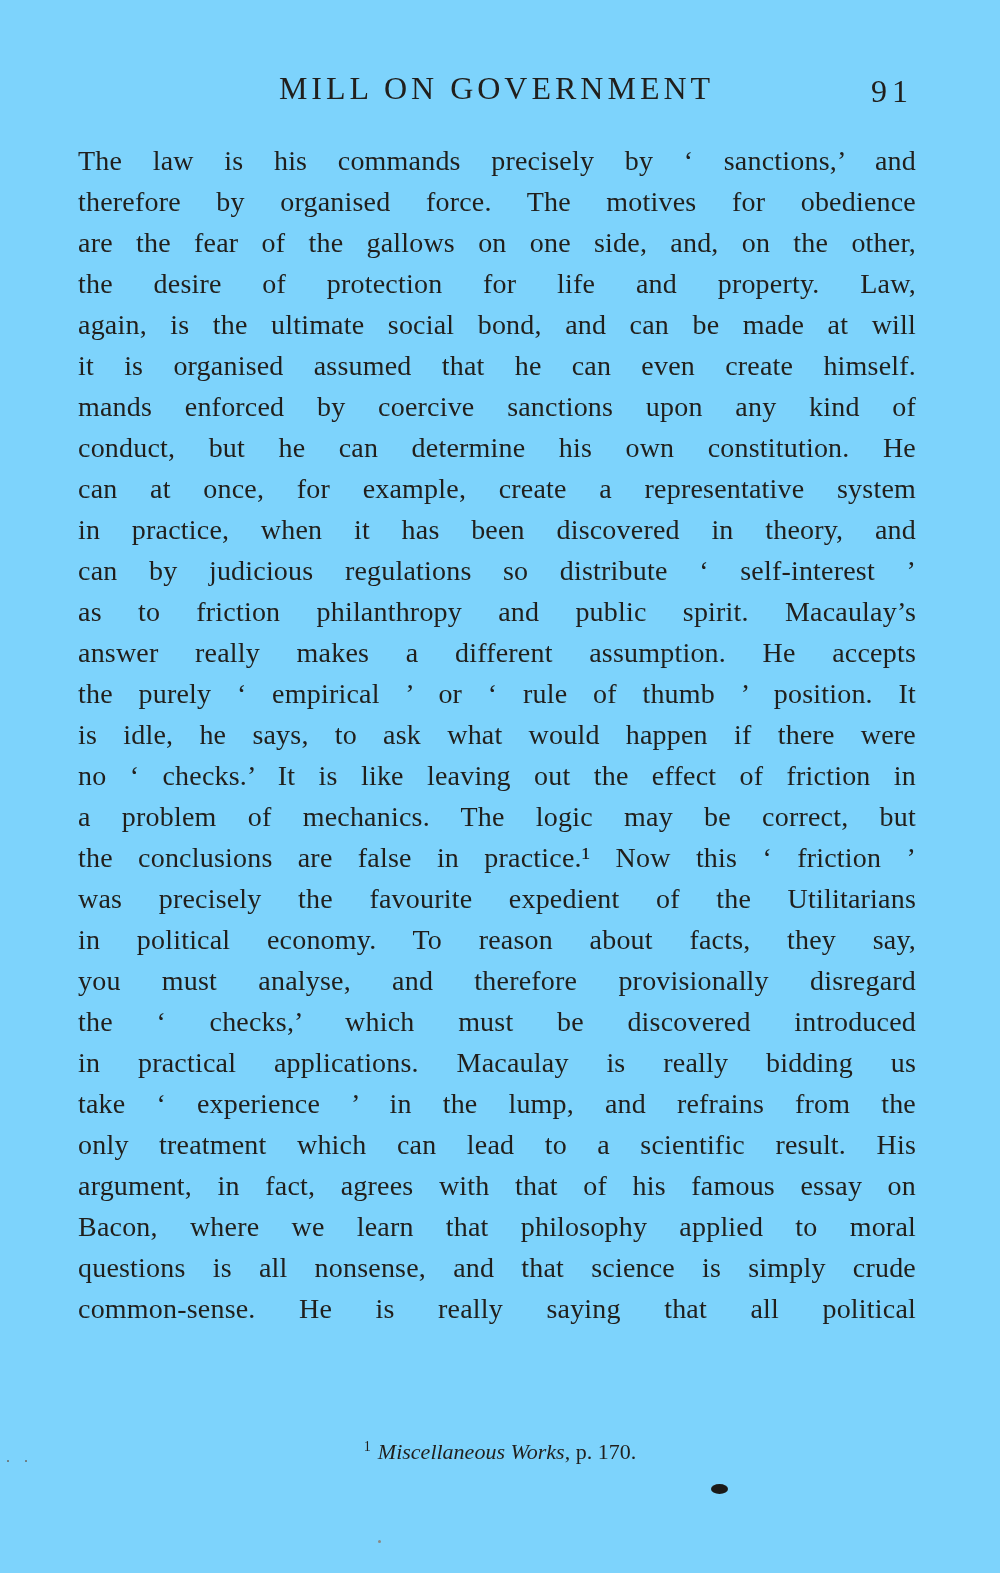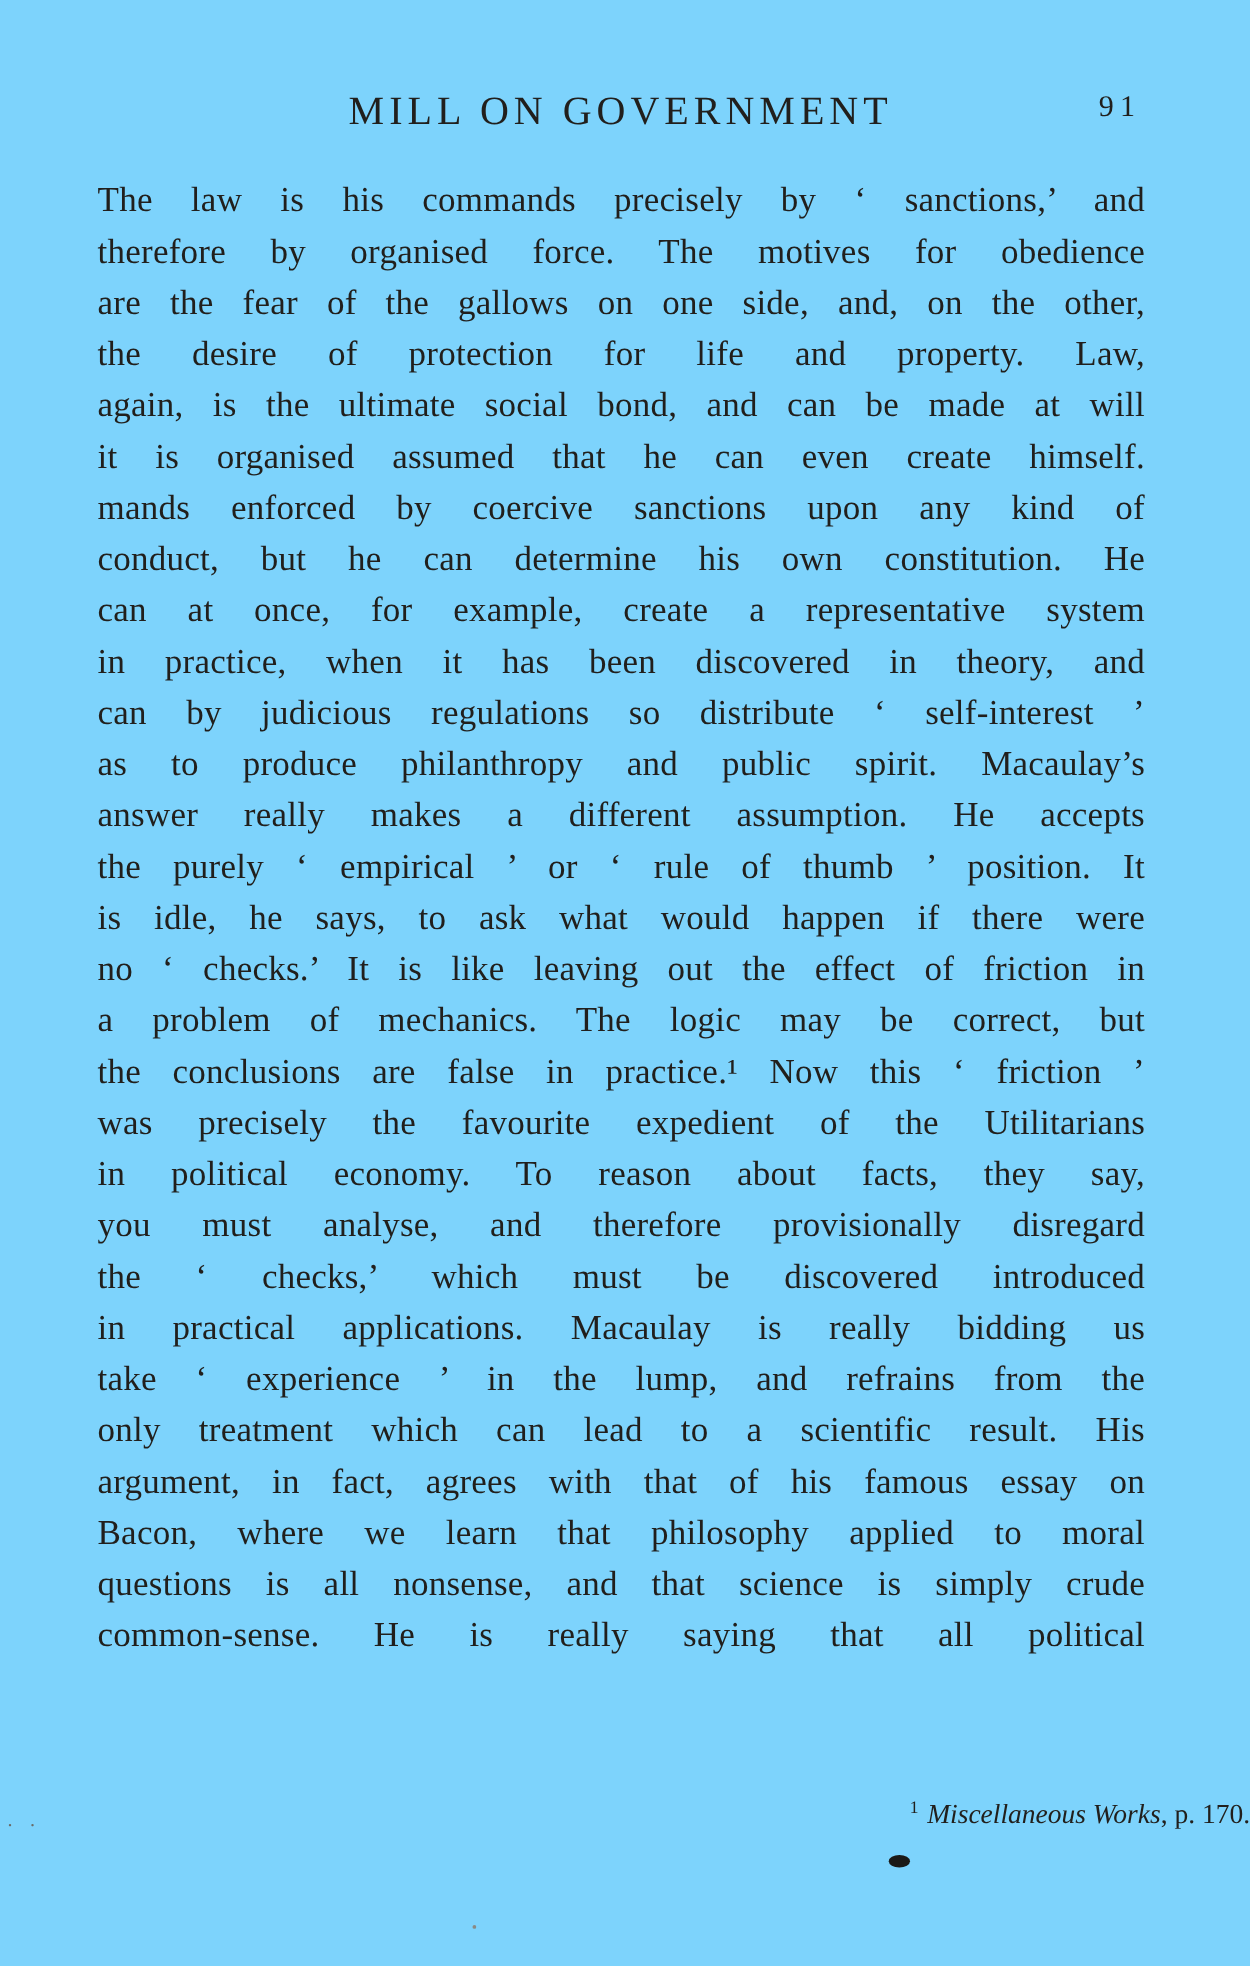--- a/index.html
+++ b/index.html
@@ -28,21 +28,21 @@
     display: block;
     text-align: center;
     font-size: 32px;
     letter-spacing: 4px;
     white-space: nowrap;
   }
   .page-number {
     position: absolute;
     right: 2px;
     top: 3px;
-    font-size: 24px;
+    font-size: 32px;
     letter-spacing: 5px;
   }
   .body-text {
     position: absolute;
     top: 140px;
     left: 78px;
     width: 838px;
   }
   .line {
     font-size: 28px;
@@ -51,21 +51,21 @@
     text-align: justify;
     text-align-last: justify;
     -moz-text-align-last: justify;
     white-space: normal;
   }
   .footnote {
     position: absolute;
     top: 1432px;
     left: 0;
     width: 100%;
-    text-align: right;
+    text-align: center;
     font-size: 22px;
     line-height: 30px;
   }
   .footnote sup {
     font-size: 14px;
     vertical-align: super;
     margin-right: 7px;
   }
   .footnote .work-title {
     font-style: italic;
@@ -112,21 +112,21 @@
       <div class="line">therefore by organised force.  The motives for obedience</div>
       <div class="line">are the fear of the gallows on one side, and, on the other,</div>
       <div class="line">the desire of protection for life and property.  Law,</div>
       <div class="line">again, is the ultimate social bond, and can be made at will</div>
       <div class="line">it is organised assumed that he can even create himself.</div>
       <div class="line">mands enforced by coercive sanctions upon any kind of</div>
       <div class="line">conduct, but he can determine his own constitution.  He</div>
       <div class="line">can at once, for example, create a representative system</div>
       <div class="line">in practice, when it has been discovered in theory, and</div>
       <div class="line">can by judicious regulations so distribute ‘ self-interest ’</div>
-      <div class="line">as to produce philanthropy and public spirit.  Macaulay’s</div>
+      <div class="line">as to friction philanthropy and public spirit.  Macaulay’s</div>
       <div class="line">answer really makes a different assumption.  He accepts</div>
       <div class="line">the purely ‘ empirical ’ or ‘ rule of thumb ’ position.  It</div>
       <div class="line">is idle, he says, to ask what would happen if there were</div>
       <div class="line">no ‘ checks.’  It is like leaving out the effect of friction in</div>
       <div class="line">a problem of mechanics.  The logic may be correct, but</div>
       <div class="line">the conclusions are false in practice.¹  Now this ‘ friction ’</div>
       <div class="line">was precisely the favourite expedient of the Utilitarians</div>
       <div class="line">in political economy.  To reason about facts, they say,</div>
       <div class="line">you must analyse, and therefore provisionally disregard</div>
       <div class="line">the ‘ checks,’ which must be discovered introduced</div>

